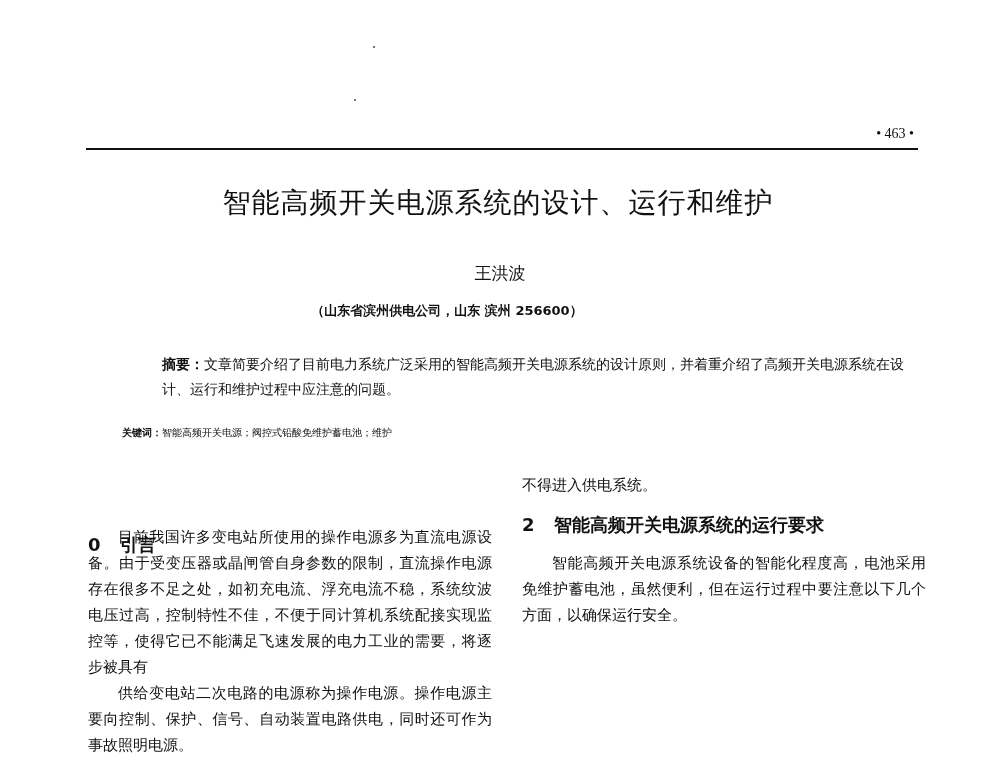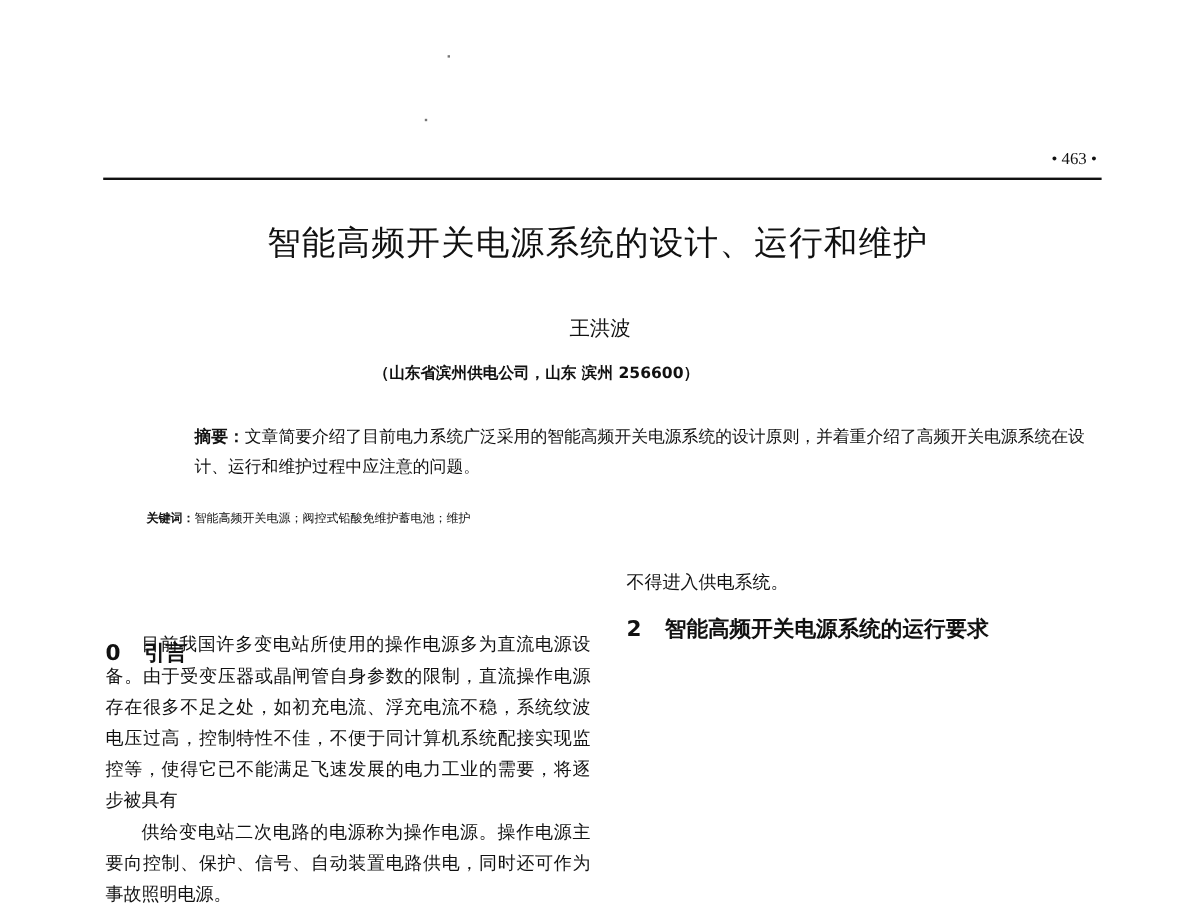--- a/index.html
+++ b/index.html
@@ -175,14 +175,15 @@
 </div>
 
 <div class="col col-right">
   <div class="para" style="top:472px;left:0;">
     <p>不得进入供电系统。</p>
   </div>
   <div class="section-heading" style="top:512px;left:0;">
     <span class="num">2</span><span>智能高频开关电源系统的运行要求</span>
   </div>
   <div class="para" style="top:550px;left:0;">
+    <p class="indent">智能高频开关电源系统设备的智能化程度高，电池采用免维护蓄电池，虽然便利，但在运行过程中要注意以下几个方面，以确保运行安全。</p>
   </div>
 </div>
 
 </body></html>

